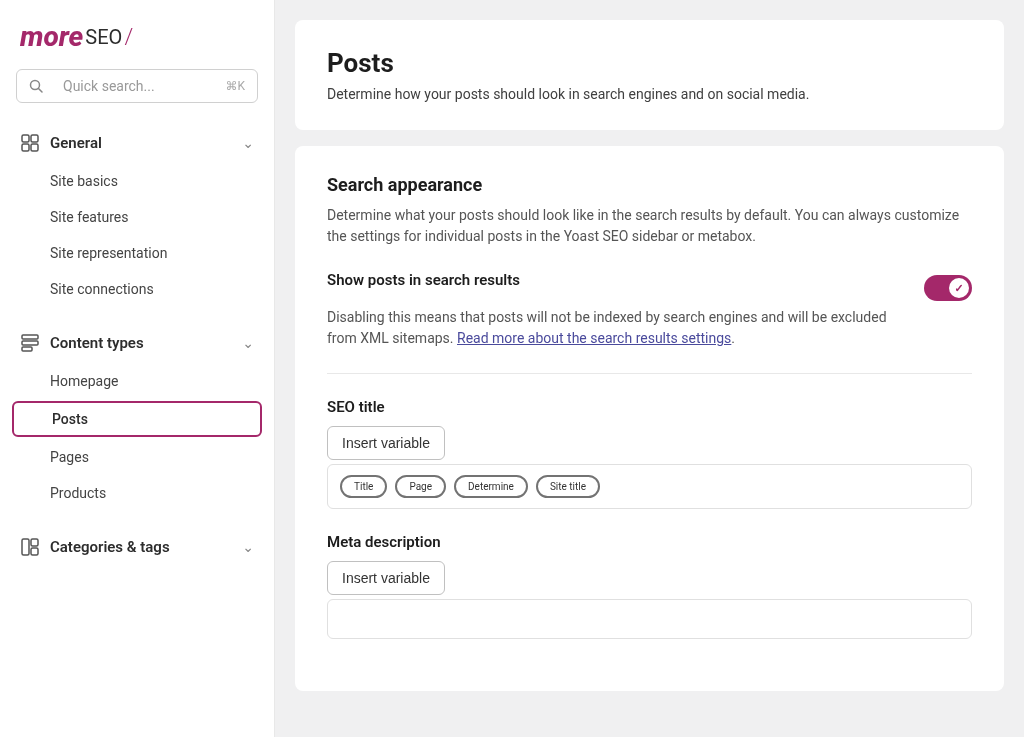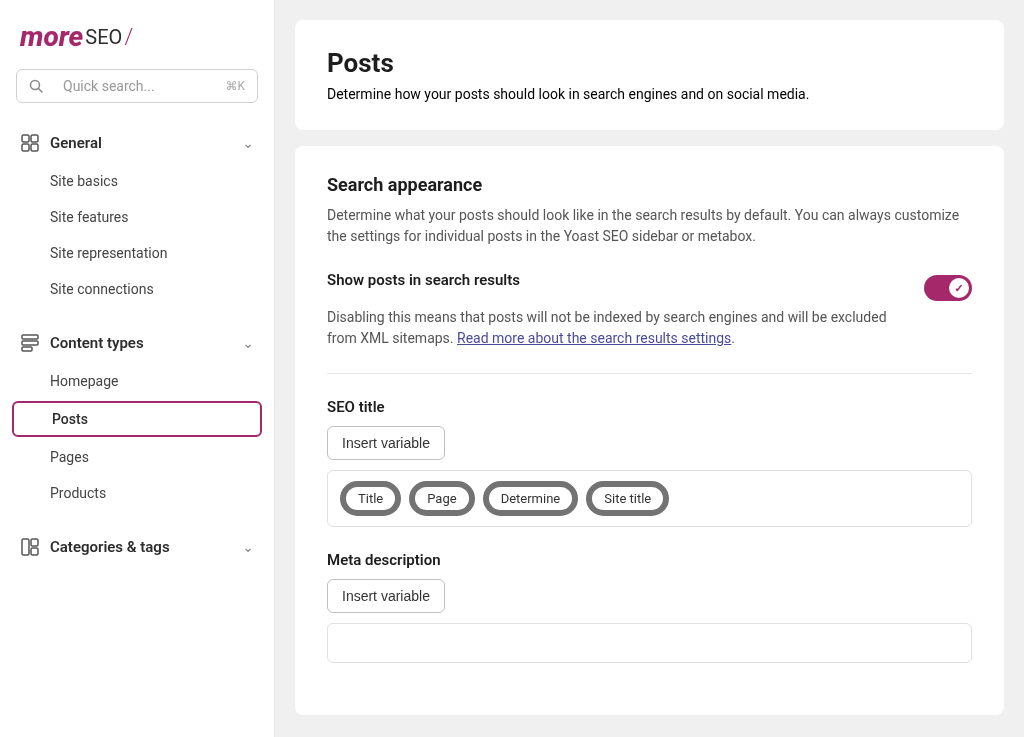--- a/index.html
+++ b/index.html
@@ -161,21 +161,21 @@
 
     .page-title {
       font-size: 26px;
       font-weight: 700;
       color: #1d1d1d;
       margin-bottom: 8px;
     }
 
     .page-subtitle {
       font-size: 14px;
-      color: #000000;
+      color: #404040;
     }
 
     .section-title {
       font-size: 18px;
       font-weight: 700;
       color: #1d1d1d;
       margin-bottom: 10px;
     }
 
     .section-desc {
@@ -259,40 +259,40 @@
     }
 
     .insert-variable-btn {
       border: 1px solid #c0c0c0;
       border-radius: 6px;
       padding: 8px 14px;
       font-size: 14px;
       color: #333;
       background: #fff;
       cursor: pointer;
-      margin-bottom: 10px;
+      margin-bottom: 4px;
       display: inline-block;
     }
 
     .tags-row {
       display: flex;
       gap: 8px;
       flex-wrap: wrap;
       border: 1px solid #e0e0e0;
       border-radius: 6px;
       padding: 10px 12px;
       margin-bottom: 24px;
     }
 
     .tag {
       background: #fff;
-      border: 6px solid #737373;
+      border: 2px solid #737373;
       border-radius: 20px;
       padding: 4px 12px;
-      font-size: 13px;
+      font-size: 10px;
       color: #333;
     }
 
     
     svg { display: block; }
   </style>
 </head>
 <body>
 
 <div class="sidebar">

